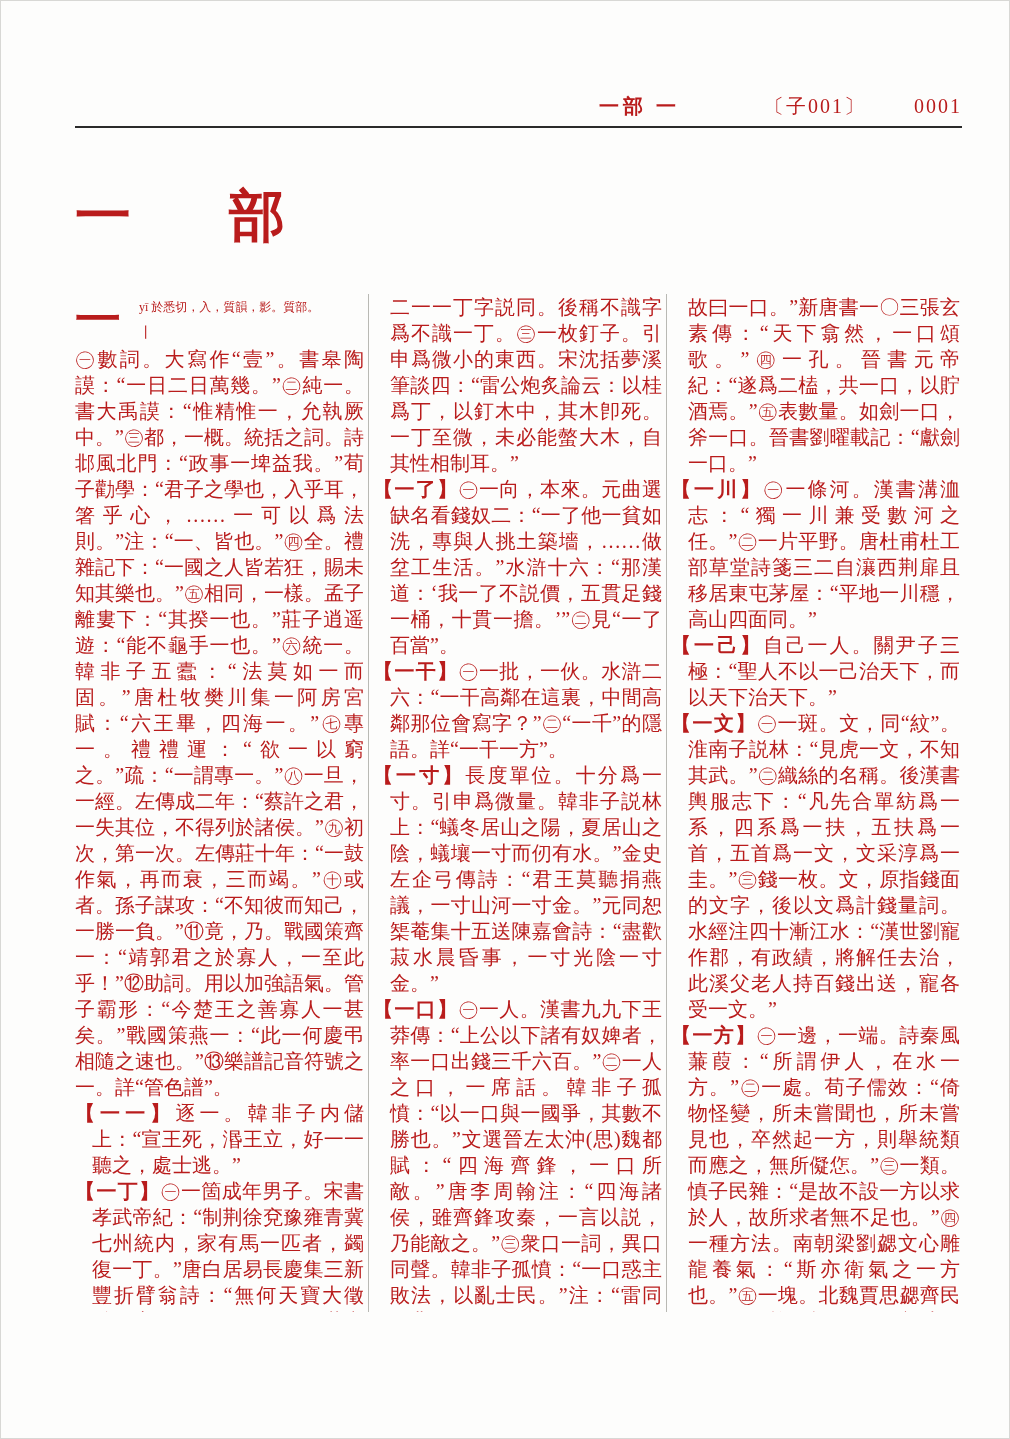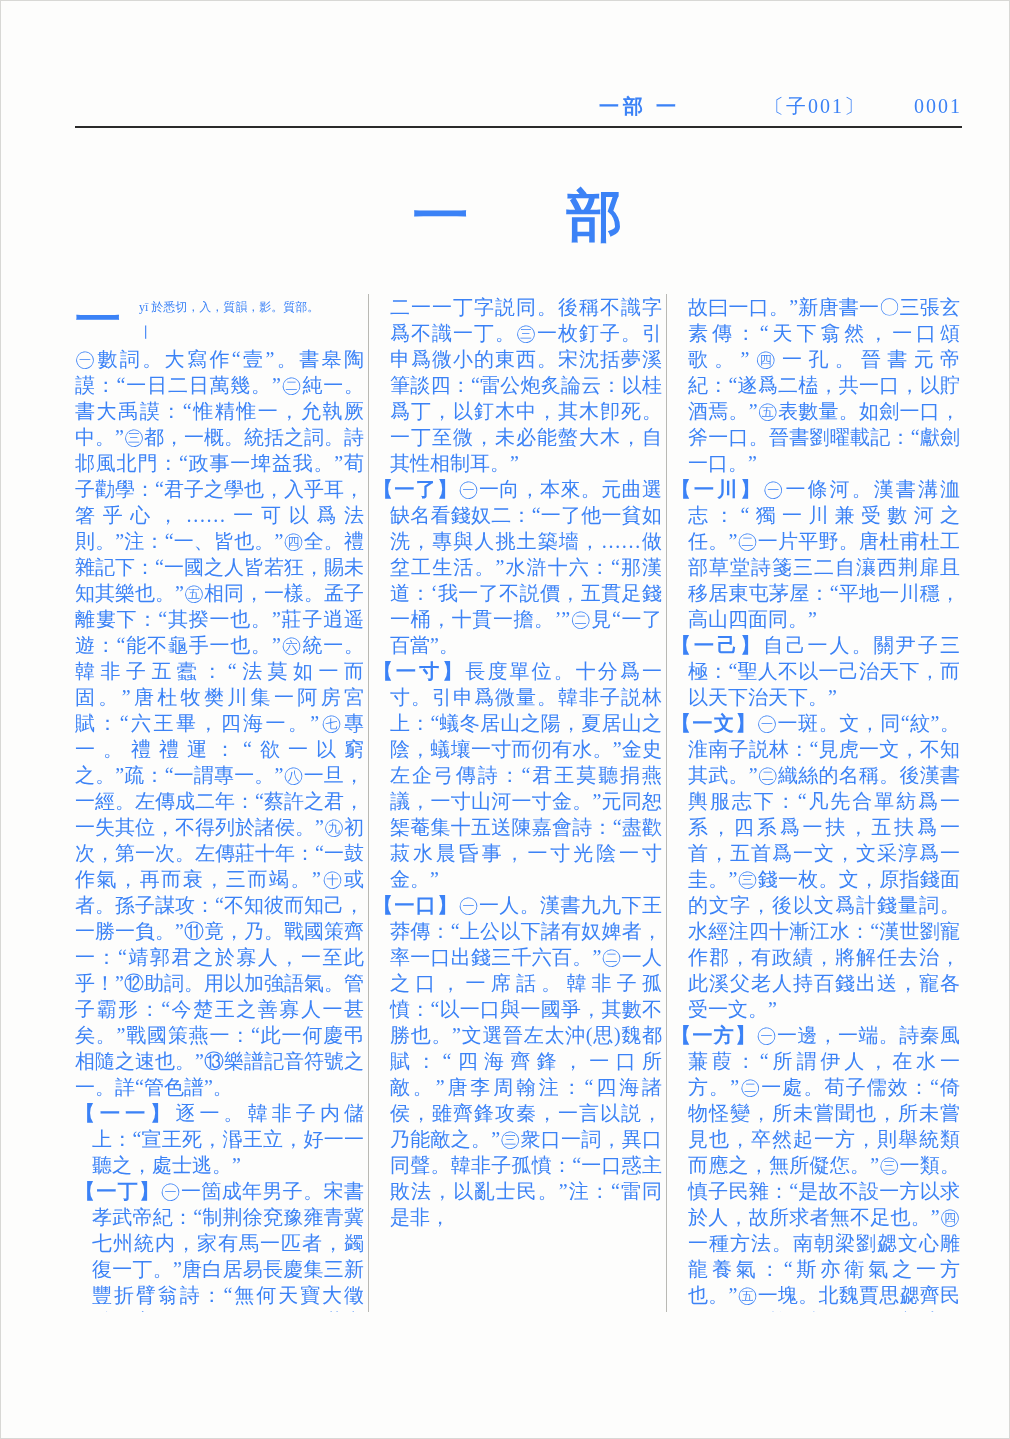--- a/index.html
+++ b/index.html
@@ -5,36 +5,36 @@
   html,body{margin:0;padding:0;background:#e9e9e7;}
   .page{
     position:relative;
     width:1010px;height:1439px;
     margin:0 auto;
     background:#fdfdfc;
     box-sizing:border-box;
     padding:0 48px 0 75px;
     overflow:hidden;
     font-family:"Liberation Serif","DejaVu Serif",serif;
-    color:#3b82f6;
+    color:#b91c1c;
     box-shadow:inset 0 0 0 1px #d8d8d5;
   }
   
   .header-row{
     margin-top:94px;
     display:flex;justify-content:flex-end;align-items:baseline;
     gap:48px;font-size:20px;line-height:24px;
   }
   .header-section{font-weight:bold;letter-spacing:4px;}
   .header-volume{letter-spacing:2px;margin-left:36px;}
   .header-pageno{letter-spacing:2px;}
   .header-rule{border:none;border-top:2px solid #2a2a2a;margin:8px 0 0 0;}
   
   .section-title{
-    margin-top:58px;text-align:center;
+    margin-top:58px;text-align:left;
     font-size:56px;font-weight:bold;line-height:60px;letter-spacing:2px;
   }
   .section-title .t2{margin-left:96px;}
   
   .cols{display:flex;margin-top:48px;height:1018px;overflow:hidden;}
   .col{width:289px;box-sizing:border-box;}
   .divider{width:1px;background:#b9b9b4;margin:0 4px;flex:0 0 1px;}
   .col p{margin:0;font-size:20px;line-height:26px;text-align:justify;}
   .entry{padding-left:17px;text-indent:-17px;}
   .entry .hw{font-weight:bold;letter-spacing:1px;}
@@ -75,20 +75,21 @@
       <p>㊀數詞。大寫作“壹”。書皋陶謨：“一日二日萬幾。”㊁純一。書大禹謨：“惟精惟一，允執厥中。”㊂都，一概。統括之詞。詩邶風北門：“政事一埤益我。”荀子勸學：“君子之學也，入乎耳，箸乎心，……一可以爲法則。”注：“一、皆也。”㊃全。禮雜記下：“一國之人皆若狂，賜未知其樂也。”㊄相同，一樣。孟子離婁下：“其揆一也。”莊子逍遥遊：“能不龜手一也。”㊅統一。韓非子五蠹：“法莫如一而固。”唐杜牧樊川集一阿房宮賦：“六王畢，四海一。”㊆專一。禮禮運：“欲一以窮之。”疏：“一謂專一。”㊇一旦，一經。左傳成二年：“蔡許之君，一失其位，不得列於諸侯。”㊈初次，第一次。左傳莊十年：“一鼓作氣，再而衰，三而竭。”㊉或者。孫子謀攻：“不知彼而知己，一勝一負。”⑪竟，乃。戰國策齊一：“靖郭君之於寡人，一至此乎！”⑫助詞。用以加強語氣。管子霸形：“今楚王之善寡人一甚矣。”戰國策燕一：“此一何慶弔相隨之速也。”⑬樂譜記音符號之一。詳“管色譜”。</p>
       <p class="entry"><span class="hw">【一一】</span><span>逐一。韓非子内儲上：“宣王死，湣王立，好一一聽之，處士逃。”</span></p>
       <p class="entry"><span class="hw">【一丁】</span><span>㊀一箇成年男子。宋書孝武帝紀：“制荆徐兗豫雍青冀七州統内，家有馬一匹者，蠲復一丁。”唐白居易長慶集三新豐折臂翁詩：“無何天寶大徵兵，户有三丁點一丁。”㊁舊唐書一二九張延賞傳附張弘靖：“今天下無事，汝輩挽得兩石力弓，不如識一丁字。”宋吳曾能改齋漫錄五不如識一丁字引孔毅父續世説，認爲丁當作“个”。又王楙野客叢書</span></p>
     </div>
 
     <div class="divider"></div>
 
     <div class="col">
       <p class="cont">二一一丁字説同。後稱不識字爲不識一丁。㊂一枚釘子。引申爲微小的東西。宋沈括夢溪筆談四：“雷公炮炙論云：以桂爲丁，以釘木中，其木卽死。一丁至微，未必能螫大木，自其性相制耳。”</p>
       <p class="entry"><span class="hw">【一了】</span><span>㊀一向，本來。元曲選缺名看錢奴二：“一了他一貧如洗，專與人挑土築墻，……做坌工生活。”水滸十六：“那漢道：‘我一了不説價，五貫足錢一桶，十貫一擔。’”㊁見“一了百當”。</span></p>
+      <p class="entry"><span class="hw">【一干】</span><span>㊀一批，一伙。水滸二六：“一干高鄰在這裏，中間高鄰那位會寫字？”㊁“一千”的隱語。詳“一干一方”。</span></p>
       <p class="entry"><span class="hw">【一寸】</span><span>長度單位。十分爲一寸。引申爲微量。韓非子説林上：“蟻冬居山之陽，夏居山之陰，蟻壤一寸而仞有水。”金史左企弓傳詩：“君王莫聽捐燕議，一寸山河一寸金。”元同恕榘菴集十五送陳嘉會詩：“盡歡菽水晨昏事，一寸光陰一寸金。”</span></p>
       <p class="entry"><span class="hw">【一口】</span><span>㊀一人。漢書九九下王莽傳：“上公以下諸有奴婢者，率一口出錢三千六百。”㊁一人之口，一席話。韓非子孤憤：“以一口與一國爭，其數不勝也。”文選晉左太沖(思)魏都賦：“四海齊鋒，一口所敵。”唐李周翰注：“四海諸侯，雖齊鋒攻秦，一言以説，乃能敵之。”㊂衆口一詞，異口同聲。韓非子孤憤：“一口惑主敗法，以亂士民。”注：“雷同是非，</span></p>
     </div>
 
     <div class="divider"></div>
 
     <div class="col">
       <p class="cont">故曰一口。”新唐書一〇三張玄素傳：“天下翕然，一口頌歌。”㊃一孔。晉書元帝紀：“遂爲二榼，共一口，以貯酒焉。”㊄表數量。如劍一口，斧一口。晉書劉曜載記：“獻劍一口。”</p>
       <p class="entry"><span class="hw">【一川】</span><span>㊀一條河。漢書溝洫志：“獨一川兼受數河之任。”㊁一片平野。唐杜甫杜工部草堂詩箋三二自瀼西荆扉且移居東屯茅屋：“平地一川穩，高山四面同。”</span></p>
       <p class="entry"><span class="hw">【一己】</span><span>自己一人。關尹子三極：“聖人不以一己治天下，而以天下治天下。”</span></p>

